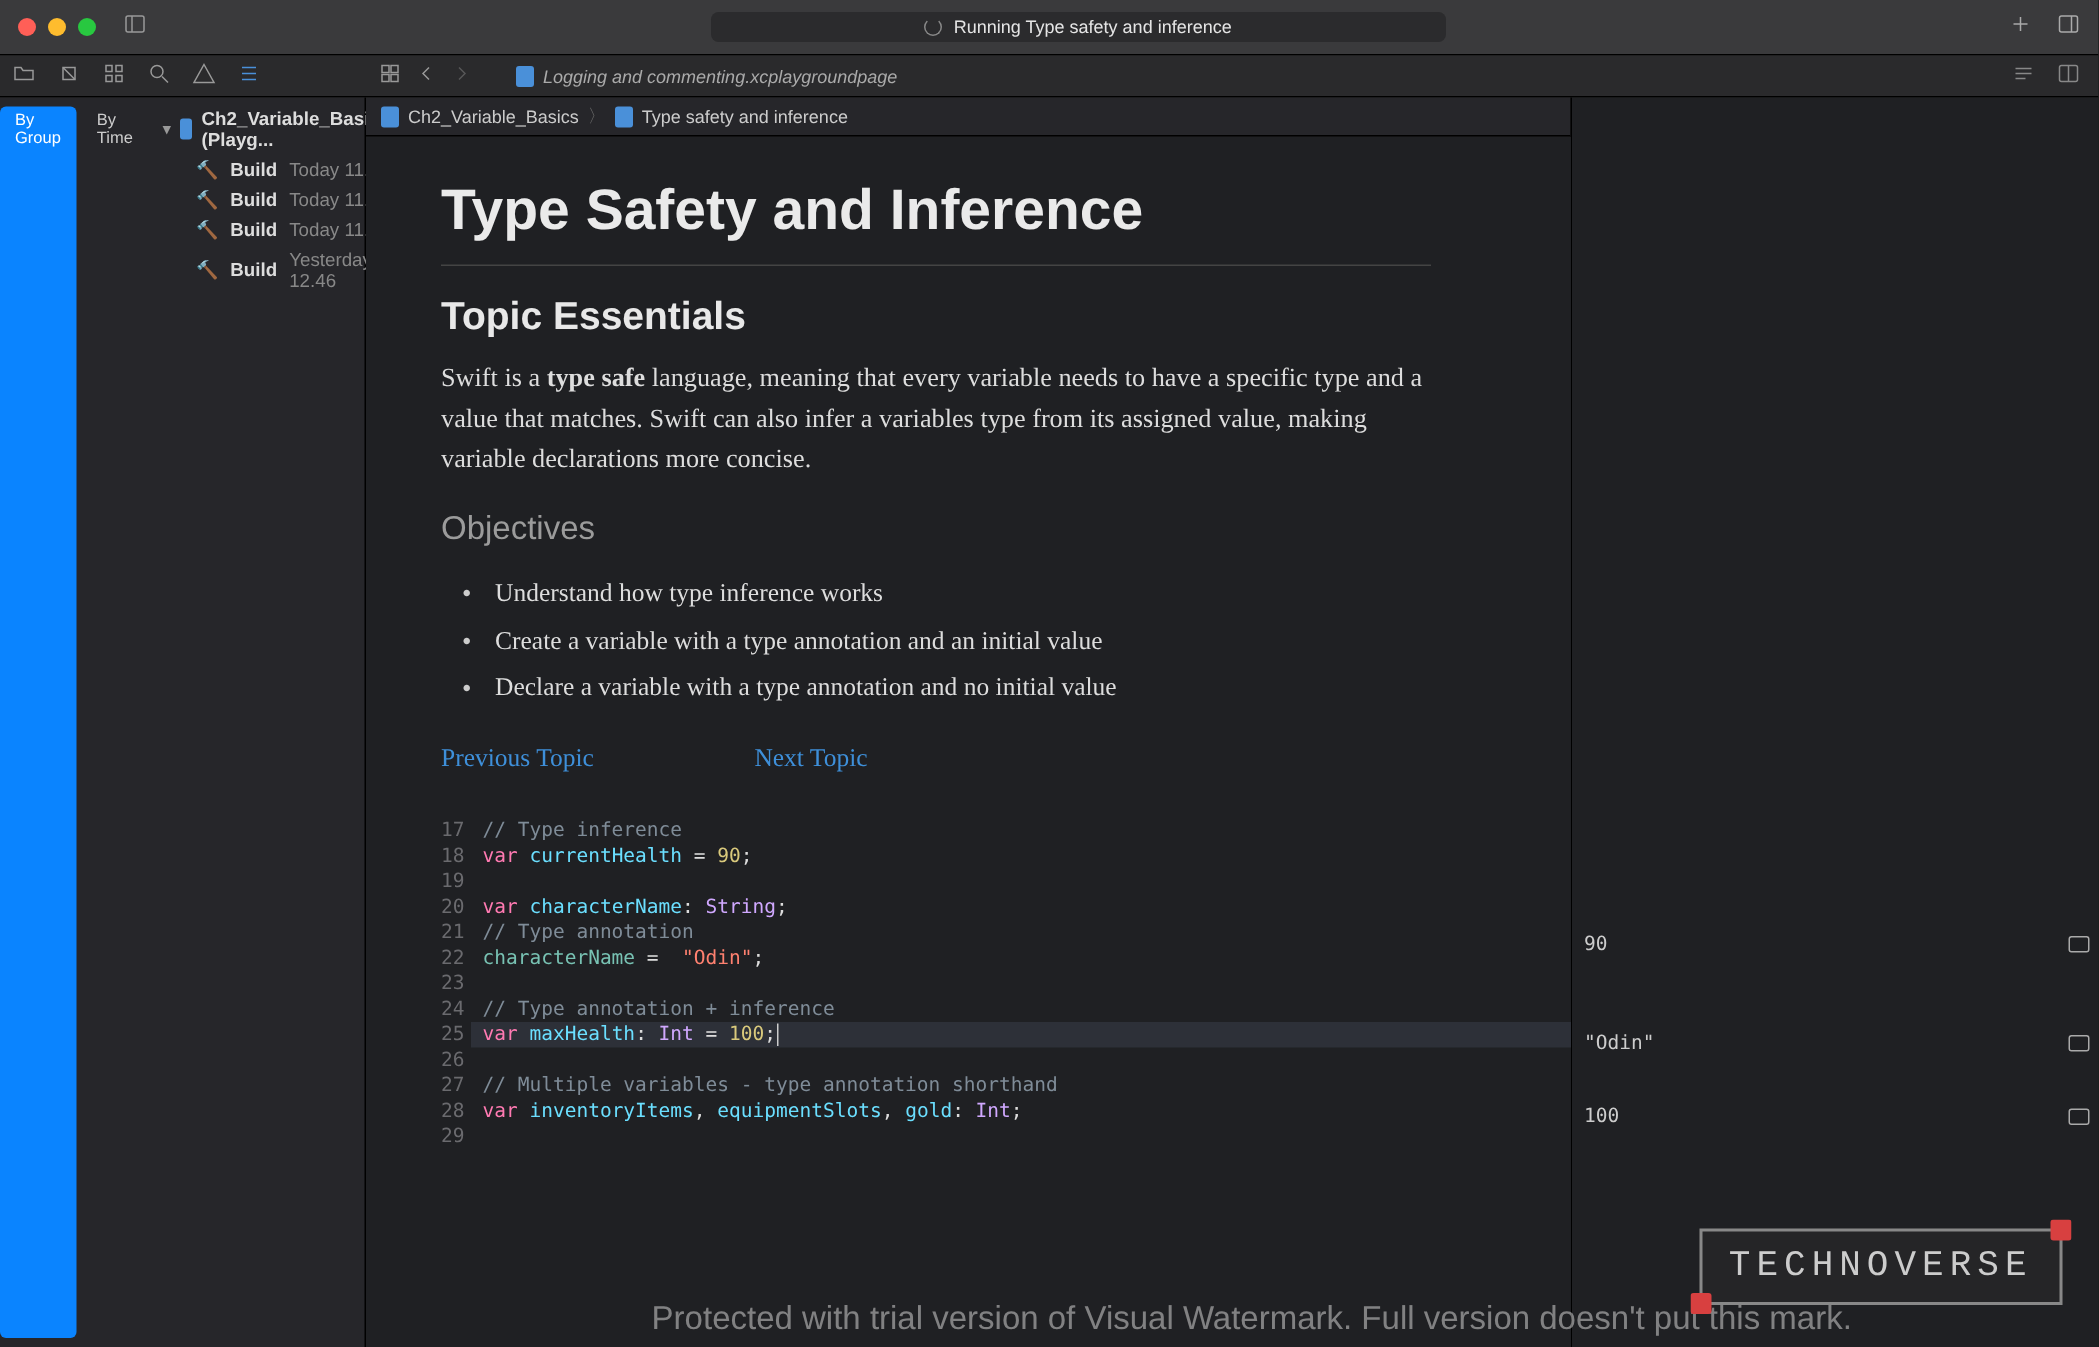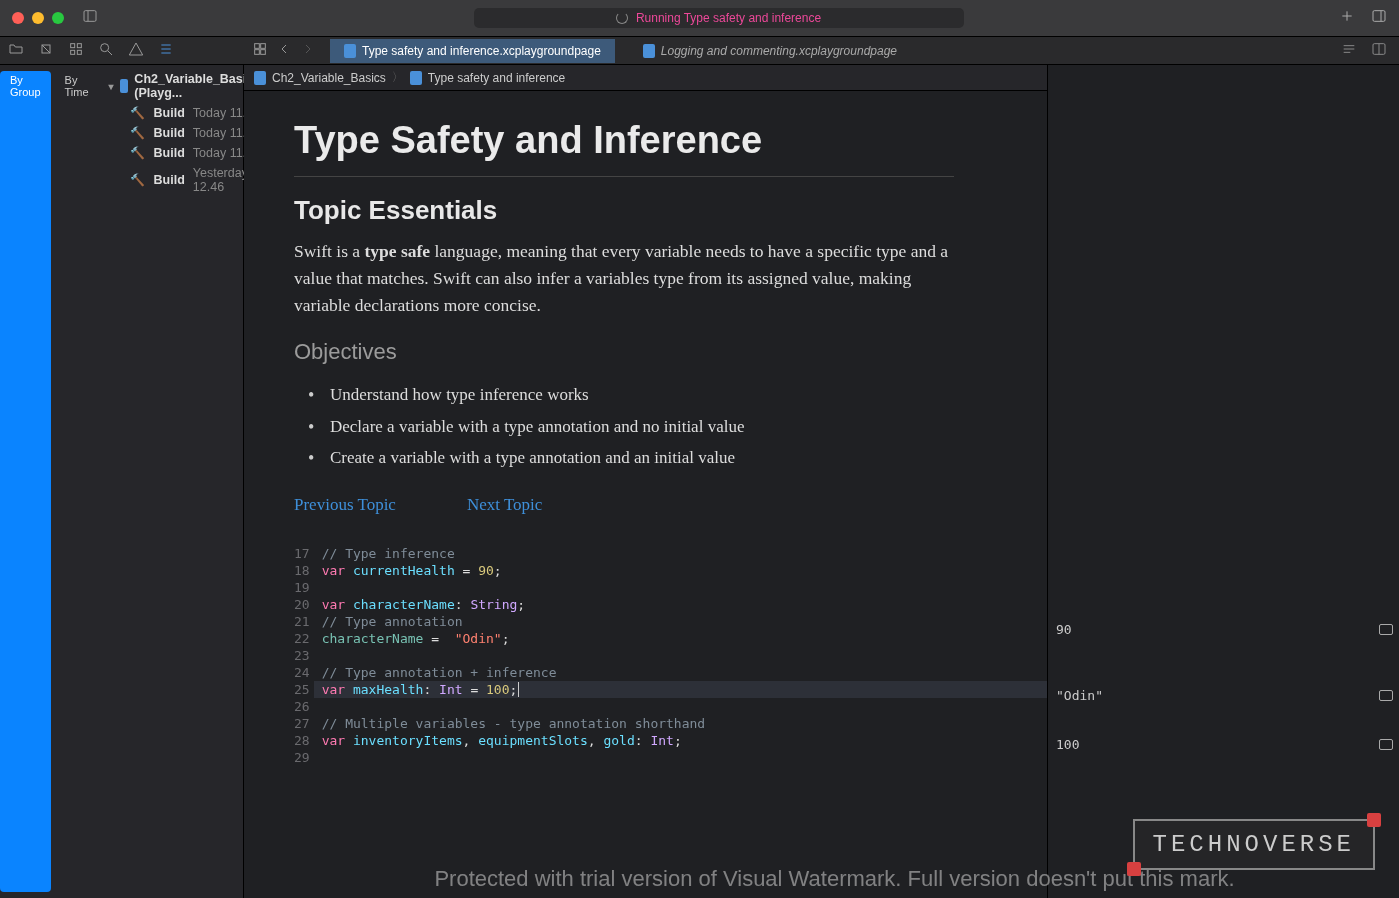--- a/index.html
+++ b/index.html
@@ -27,21 +27,21 @@
 .tl-close { background: #ff5f57; }
 .tl-min { background: #febc2e; }
 .tl-max { background: #28c840; }
 .tb-sidebar-toggle { margin-left: 18px; color: #999; }
 .titlebar .status {
   margin: 0 auto;
   background: #2b2b2d;
   padding: 3px 14px;
   border-radius: 5px;
   font-size: 12px;
-  color: #ec4899;
+  color: #e5e5e5;
   display: flex;
   align-items: center;
   gap: 8px;
   min-width: 490px;
   justify-content: center;
 }
 .tb-right { display: flex; gap: 16px; align-items: center; color: #aaa; }
 .icon-svg { width: 16px; height: 16px; fill: none; stroke: currentColor; stroke-width: 1.5; }
 
 
@@ -132,21 +132,21 @@
 .doc-content p .bold { font-weight:700;}
 .doc-content h3 { font-size:22px; color:#9b9b9b; font-weight:500; margin-bottom:14px;}
 .doc-content ul { list-style:none; margin-left:14px; margin-bottom:22px;}
 .doc-content ul li {
   font-family: Georgia, serif; font-size:17px; line-height:1.6;
   padding:2px 0 2px 22px; position:relative; color:#ddd;
 }
 .doc-content ul li::before {
   content:"•"; position:absolute; left:0; color:#ccc; font-size:18px;
 }
-.nav-links { display:flex; gap:71px; margin-bottom:30px;text-align:right;}
+.nav-links { display:flex; gap:107px; margin-bottom:30px;text-align:right;}
 .nav-links a { color:#3e8fd9; font-family:Georgia,serif; font-size:17px; text-decoration:none;}
 
 
 .code-block { display:flex; font-family: "SF Mono", Menlo, monospace; font-size:13px; line-height:17px;margin-top:18px;}
 .gutter { text-align:right; color:#6a6a6e; padding-right:12px; user-select:none;}
 .gutter div { height:17px;}
 .code { color:#ccc; }
 .code div { height:17px; white-space:pre;}
 .code .hl { background:#2d3038; margin-left:-8px; padding-left:8px; margin-right:-400px; padding-right:400px;}
 .tok-kw { color:#ff7ab2; }
@@ -264,24 +264,20 @@
           <rect x="13" y="4" width="7" height="7"></rect>
           <rect x="4" y="13" width="7" height="7"></rect>
           <rect x="13" y="13" width="7" height="7"></rect>
         </svg></span>
     <span><svg class="icon-svg" viewBox="0 0 24 24">
           <polyline points="15 18 9 12 15 6"></polyline>
         </svg></span>
     <span style="opacity:.4"><svg class="icon-svg" viewBox="0 0 24 24">
           <polyline points="9 18 15 12 9 6"></polyline>
         </svg></span>
-  </div>
-  <div class="tab active">
-    <span class="file-icon"></span>
-    <span>Type safety and inference.xcplaygroundpage</span>
   </div>
   <div class="tab inactive">
     <span class="file-icon"></span>
     <span>Logging and commenting.xcplaygroundpage</span>
   </div>
   <div class="toolbar-right">
     <span><svg class="icon-svg" viewBox="0 0 24 24">
           <line x1="4" y1="7" x2="20" y2="7"></line>
           <line x1="4" y1="12" x2="20" y2="12"></line>
           <line x1="4" y1="17" x2="14" y2="17"></line>
@@ -360,22 +356,22 @@
       <div class="doc-content">
         <h1>Type Safety and Inference</h1>
         <div class="hr"></div>
         <h2>Topic Essentials</h2>
         <p>
           <span>Swift is a </span><span class="bold">type safe</span><span> language, meaning that every variable needs to have a specific type and a value that matches. Swift can also infer a variables type from its assigned value, making variable declarations more concise.</span>
         </p>
         <h3>Objectives</h3>
         <ul>
           <li>Understand how type inference works</li>
+          <li>Create a variable with a type annotation and an initial value</li>
           <li>Declare a variable with a type annotation and no initial value</li>
-          <li>Create a variable with a type annotation and an initial value</li>
         </ul>
         <div class="nav-links">
           <a href="#">Previous Topic</a>
           <a href="#">Next Topic</a>
         </div>
 
         <div class="code-block">
           <div class="gutter">
             <div>17</div>
               <div>18</div>

